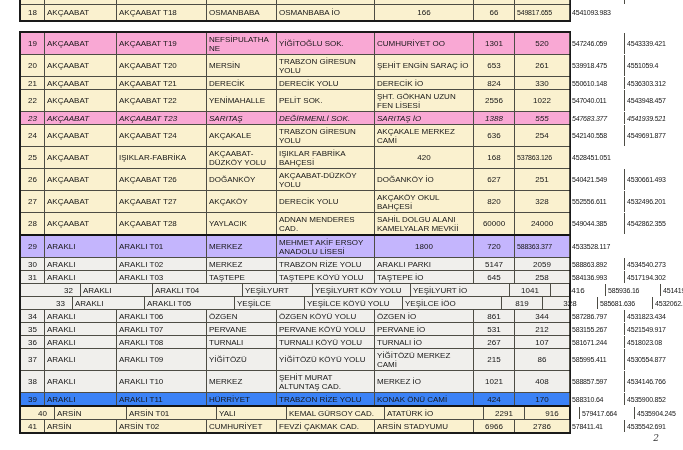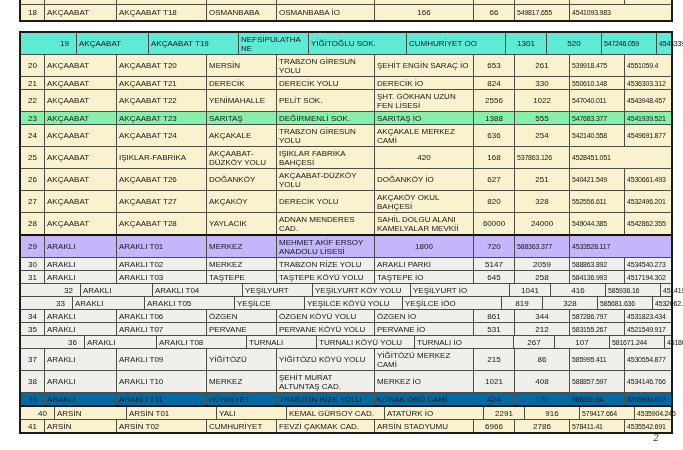--- a/index.html
+++ b/index.html
@@ -1,21 +1,21 @@
 <!DOCTYPE html>
 <html><head>
 <meta charset="utf-8">
 <style>
   html,body { margin:0; padding:0; }
   body {
     width:683px; height:450px; position:relative; overflow:hidden;
     background:#ffffff;
     font-family:"Liberation Sans", sans-serif;
   }
-  .doc { position:absolute; left:19px; top:0; width:654px; }
+  .doc { position:absolute; left:19px; top:0; width:552px; }
   .frag {
     border:2px solid #1a1a1a;
     background:#fff;
   }
   .frag1 { border-top:none; }
   .frag2 { margin-top:9px; }
   .row {
     display:grid;
     grid-template-columns:23px 72px 90px 70px 98px 99px 41px 55px 55px 47px;
     min-height:12px;
@@ -68,21 +68,21 @@
         <div class="cell c-code">AKÇAABAT T18</div>
         <div class="cell c-neighborhood">OSMANBABA</div>
         <div class="cell c-place">OSMANBABA İO</div>
         <div class="cell c-v1">166</div>
         <div class="cell c-v2">66</div>
         <div class="cell c-x">549817.655</div>
         <div class="cell c-y">4541093.983</div>
       </div>
     </div>
   <div class="frag frag2" id="fragment-2">
-      <div class="row band-yellow" style="background: #5eead4; padding-left: 32px;">
+      <div class="row band-yellow" style="background: #f9a8d4;">
         <div class="cell c-no">19</div>
         <div class="cell c-district">AKÇAABAT</div>
         <div class="cell c-code">AKÇAABAT T19</div>
         <div class="cell c-neighborhood">NEFSİPULATHANE</div>
         <div class="cell c-street">YİĞİTOĞLU SOK.</div>
         <div class="cell c-place">CUMHURİYET OO</div>
         <div class="cell c-v1">1301</div>
         <div class="cell c-v2">520</div>
         <div class="cell c-x">547246.059</div>
         <div class="cell c-y">4543339.421</div>
@@ -116,21 +116,21 @@
         <div class="cell c-district">AKÇAABAT</div>
         <div class="cell c-code">AKÇAABAT T22</div>
         <div class="cell c-neighborhood">YENİMAHALLE</div>
         <div class="cell c-street">PELİT SOK.</div>
         <div class="cell c-place">ŞHT. GÖKHAN UZUN FEN LİSESİ</div>
         <div class="cell c-v1">2556</div>
         <div class="cell c-v2">1022</div>
         <div class="cell c-x">547040.011</div>
         <div class="cell c-y">4543948.457</div>
       </div>
-      <div class="row band-yellow" style="background: #86efac;">
+      <div class="row band-yellow" style="background: #f9a8d4; font-style: italic;">
         <div class="cell c-no">23</div>
         <div class="cell c-district">AKÇAABAT</div>
         <div class="cell c-code">AKÇAABAT T23</div>
         <div class="cell c-neighborhood">SARITAŞ</div>
         <div class="cell c-street">DEĞİRMENLİ SOK.</div>
         <div class="cell c-place">SARITAŞ İO</div>
         <div class="cell c-v1">1388</div>
         <div class="cell c-v2">555</div>
         <div class="cell c-x">547683.377</div>
         <div class="cell c-y">4541939.521</div>
@@ -270,21 +270,21 @@
         <div class="cell c-district">ARAKLI</div>
         <div class="cell c-code">ARAKLI T07</div>
         <div class="cell c-neighborhood">PERVANE</div>
         <div class="cell c-street">PERVANE KÖYÜ YOLU</div>
         <div class="cell c-place">PERVANE İO</div>
         <div class="cell c-v1">531</div>
         <div class="cell c-v2">212</div>
         <div class="cell c-x">583155.267</div>
         <div class="cell c-y">4521549.917</div>
       </div>
-      <div class="row band-gray" style="background: rgb(240, 239, 236); padding-left: 40px;">
+      <div class="row band-gray" style="background: rgb(240, 239, 236);">
         <div class="cell c-no">36</div>
         <div class="cell c-district">ARAKLI</div>
         <div class="cell c-code">ARAKLI T08</div>
         <div class="cell c-neighborhood">TURNALI</div>
         <div class="cell c-street">TURNALI KÖYÜ YOLU</div>
         <div class="cell c-place">TURNALI İO</div>
         <div class="cell c-v1">267</div>
         <div class="cell c-v2">107</div>
         <div class="cell c-x">581671.244</div>
         <div class="cell c-y">4518023.08</div>
@@ -306,21 +306,21 @@
         <div class="cell c-district">ARAKLI</div>
         <div class="cell c-code">ARAKLI T10</div>
         <div class="cell c-neighborhood">MERKEZ</div>
         <div class="cell c-street">ŞEHİT MURAT ALTUNTAŞ CAD.</div>
         <div class="cell c-place">MERKEZ İO</div>
         <div class="cell c-v1">1021</div>
         <div class="cell c-v2">408</div>
         <div class="cell c-x">588857.597</div>
         <div class="cell c-y">4534146.766</div>
       </div>
-      <div class="row band-gray" style="background: #0369a1;">
+      <div class="row band-gray" style="background: #3b82f6;">
         <div class="cell c-no">39</div>
         <div class="cell c-district">ARAKLI</div>
         <div class="cell c-code">ARAKLI T11</div>
         <div class="cell c-neighborhood">HÜRRİYET</div>
         <div class="cell c-street">TRABZON RİZE YOLU</div>
         <div class="cell c-place">KONAK ÖNÜ CAMİ</div>
         <div class="cell c-v1">424</div>
         <div class="cell c-v2">170</div>
         <div class="cell c-x">588310.64</div>
         <div class="cell c-y">4535900.852</div>

